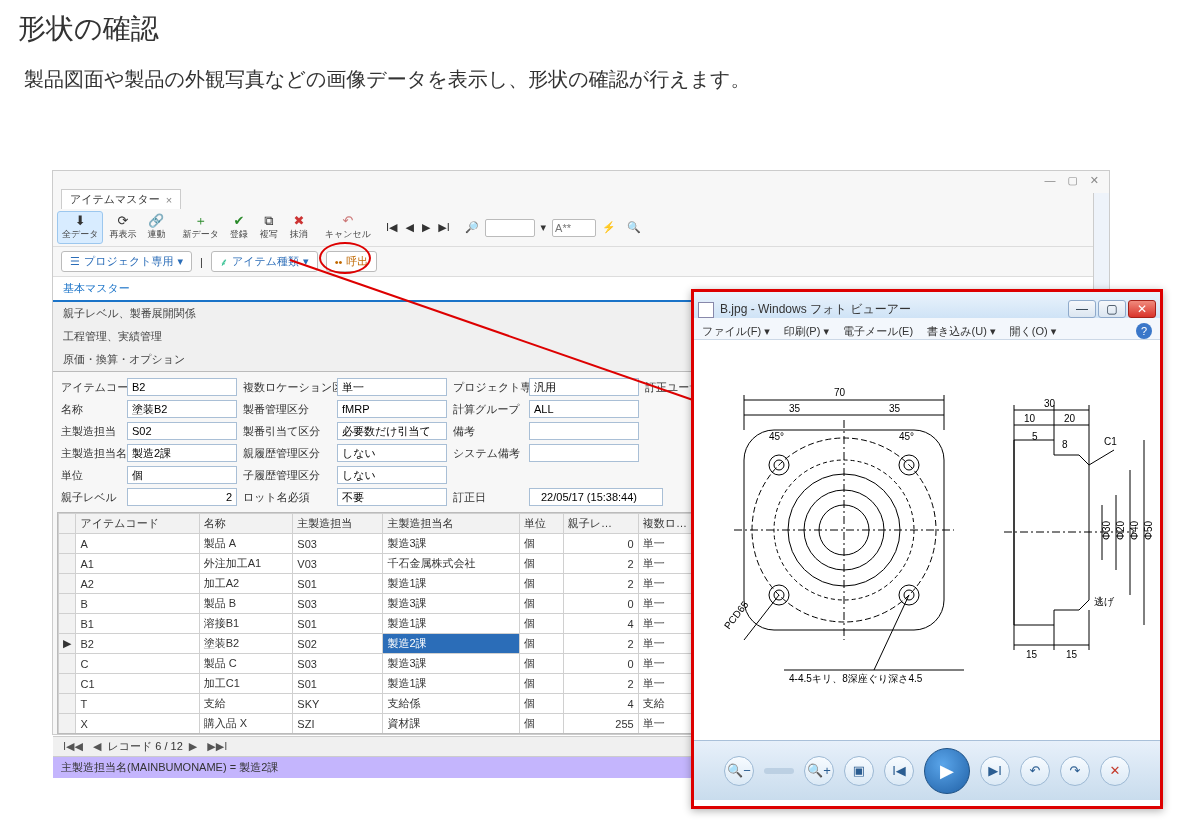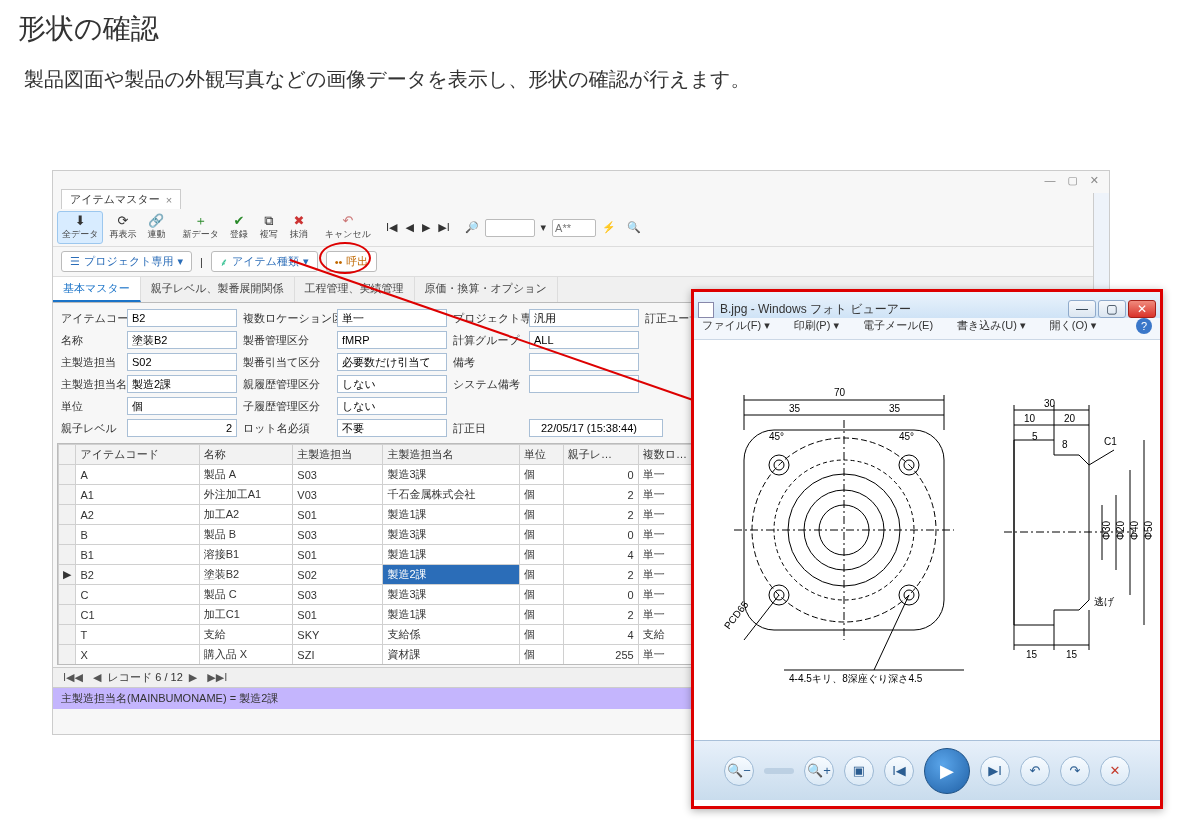--- a/index.html
+++ b/index.html
@@ -15,21 +15,21 @@
   .tbtn { display:flex; flex-direction:column; align-items:center; padding:2px 4px; min-width:28px; cursor:pointer; user-select:none;}
   .tbtn .ic{font-size:13px; line-height:14px;}
   .tbtn .lbl{font-size:9px; color:#444; white-space:nowrap;}
   .tbtn.blue{background:#d8ecff;border:1px solid #9cc7ee;border-radius:3px;}
   .toolbar .sep{width:4px;}
   .toolbar input.search{height:18px;font-size:11px;border:1px solid #bbb;border-radius:2px;}
   .toolbar2 { display:flex; align-items:center; padding:4px 8px; gap:8px; border-bottom:1px solid #ddd;}
   .proj-btn,.kind-btn,.call-btn{display:inline-flex;align-items:center;gap:4px;padding:2px 8px;background:#fff;border:1px solid #bbb;border-radius:3px;cursor:pointer;font-size:11px;color:#2b6db8;}
   .call-btn{color:#c06800;position:relative;}
   .call-circle{position:absolute;left:-8px;top:-10px;width:52px;height:32px;border:2px solid #d00;border-radius:50%;pointer-events:none;}
-  .subtabs{display:flex;border-bottom:1px solid #bbb;background:#f0f0f0;}
+  .subtabs{display:flex;border-bottom:1px solid #bbb;background:#f0f0f0;flex-direction:column;}
   .subtab{padding:4px 10px;font-size:11px;color:#444;border-right:1px solid #ddd;cursor:pointer;}
   .subtab.active{background:#fff;color:#1a73c8;border-bottom:2px solid #1a73c8;}
   .form-area{padding:6px 8px 4px;display:grid;grid-template-columns:60px 110px 88px 110px 70px 110px 60px 150px;column-gap:6px;row-gap:4px;align-items:center;font-size:11px;}
   .form-area label{color:#333;white-space:nowrap;}
   .form-area input,.form-area select{height:18px;border:1px solid #a9bfd6;font-size:11px;padding:0 4px;background:#fff;width:100%;}
   .grid-wrap{margin:2px 4px;border:1px solid #bbb;height:222px;overflow:auto;background:#fff;}
   table.grid{border-collapse:collapse;width:100%;font-size:11px;}
   table.grid th,table.grid td{border:1px solid #d0d0d0;padding:2px 4px;white-space:nowrap;text-align:left;}
   table.grid th{background:#f2f2f2;font-weight:400;position:sticky;top:0;}
   tr.sel td{background:#fff;}
@@ -38,21 +38,21 @@
   .rownav .nbtn{padding:0 4px;cursor:pointer;color:#555;}
   .statusbar{padding:3px 8px;font-size:11px;background:#c4b5fd;border-top:1px solid #ccc;}
   .side-strip{position:absolute;right:0;top:22px;bottom:0;width:16px;background:#eef3fa;border-left:1px solid #ccc;writing-mode:vertical-rl;font-size:10px;text-align:center;color:#336;}
   
   .viewer{position:absolute;left:691px;top:289px;width:472px;height:520px;border:3px solid #d00;background:#fff;box-shadow:0 2px 8px rgba(0,0,0,.3);}
   .vw-title{height:26px;background:linear-gradient(#eaf3fc,#cfe3f6);display:flex;align-items:flex-end;padding:0 4px;font-size:12px;}
   .vw-title .ico{width:16px;height:16px;background:#fff;border:1px solid #88a;margin-right:6px;}
   .vw-title .name{flex:1;}
   .vw-title .wbtn{width:28px;height:18px;margin-left:2px;display:flex;align-items:center;justify-content:center;font-size:12px;background:linear-gradient(#f6f8fb,#dbe6f1);border:1px solid #8faacb;border-radius:3px;cursor:pointer;color:#234;}
   .vw-title .wbtn.close{background:linear-gradient(#f08b7d,#d9332a);border-color:#a52018;color:#fff;}
-  .vw-menu{height:22px;background:#f3f7fc;display:flex;align-items:flex-start;gap:24px;padding:0 8px;font-size:11px;border-bottom:1px solid #ccd8e6;}
+  .vw-menu{height:22px;background:#f3f7fc;display:flex;align-items:flex-end;gap:14px;padding:0 8px;font-size:11px;border-bottom:1px solid #ccd8e6;}
   .vw-menu span{cursor:pointer;}
   .vw-menu .help{margin-left:auto;width:16px;height:16px;border-radius:50%;background:#3a77c9;color:#fff;display:flex;align-items:center;justify-content:center;font-size:11px;}
   .vw-canvas{position:relative;background:#fff;height:400px;overflow:hidden;}
   .vw-canvas svg{position:absolute;left:0;top:0;}
   .vw-bottom{height:60px;background:linear-gradient(#e7f0fa,#c9dced);display:flex;align-items:center;justify-content:center;gap:10px;border-top:1px solid #a9c0d9;}
   .rb{width:30px;height:30px;border-radius:50%;background:linear-gradient(#f7fbff,#dbe9f5);border:1px solid #9db9d4;display:flex;align-items:center;justify-content:center;color:#2b5d91;cursor:pointer;font-size:13px;}
   .rb.big{width:46px;height:46px;background:radial-gradient(circle at 40% 35%,#5aa5ea,#2060a5);border-color:#1e5185;color:#fff;font-size:18px;}
   .rb.danger{color:#c43a2b;}
   .callout-line{position:absolute;pointer-events:none;}
 </style>

